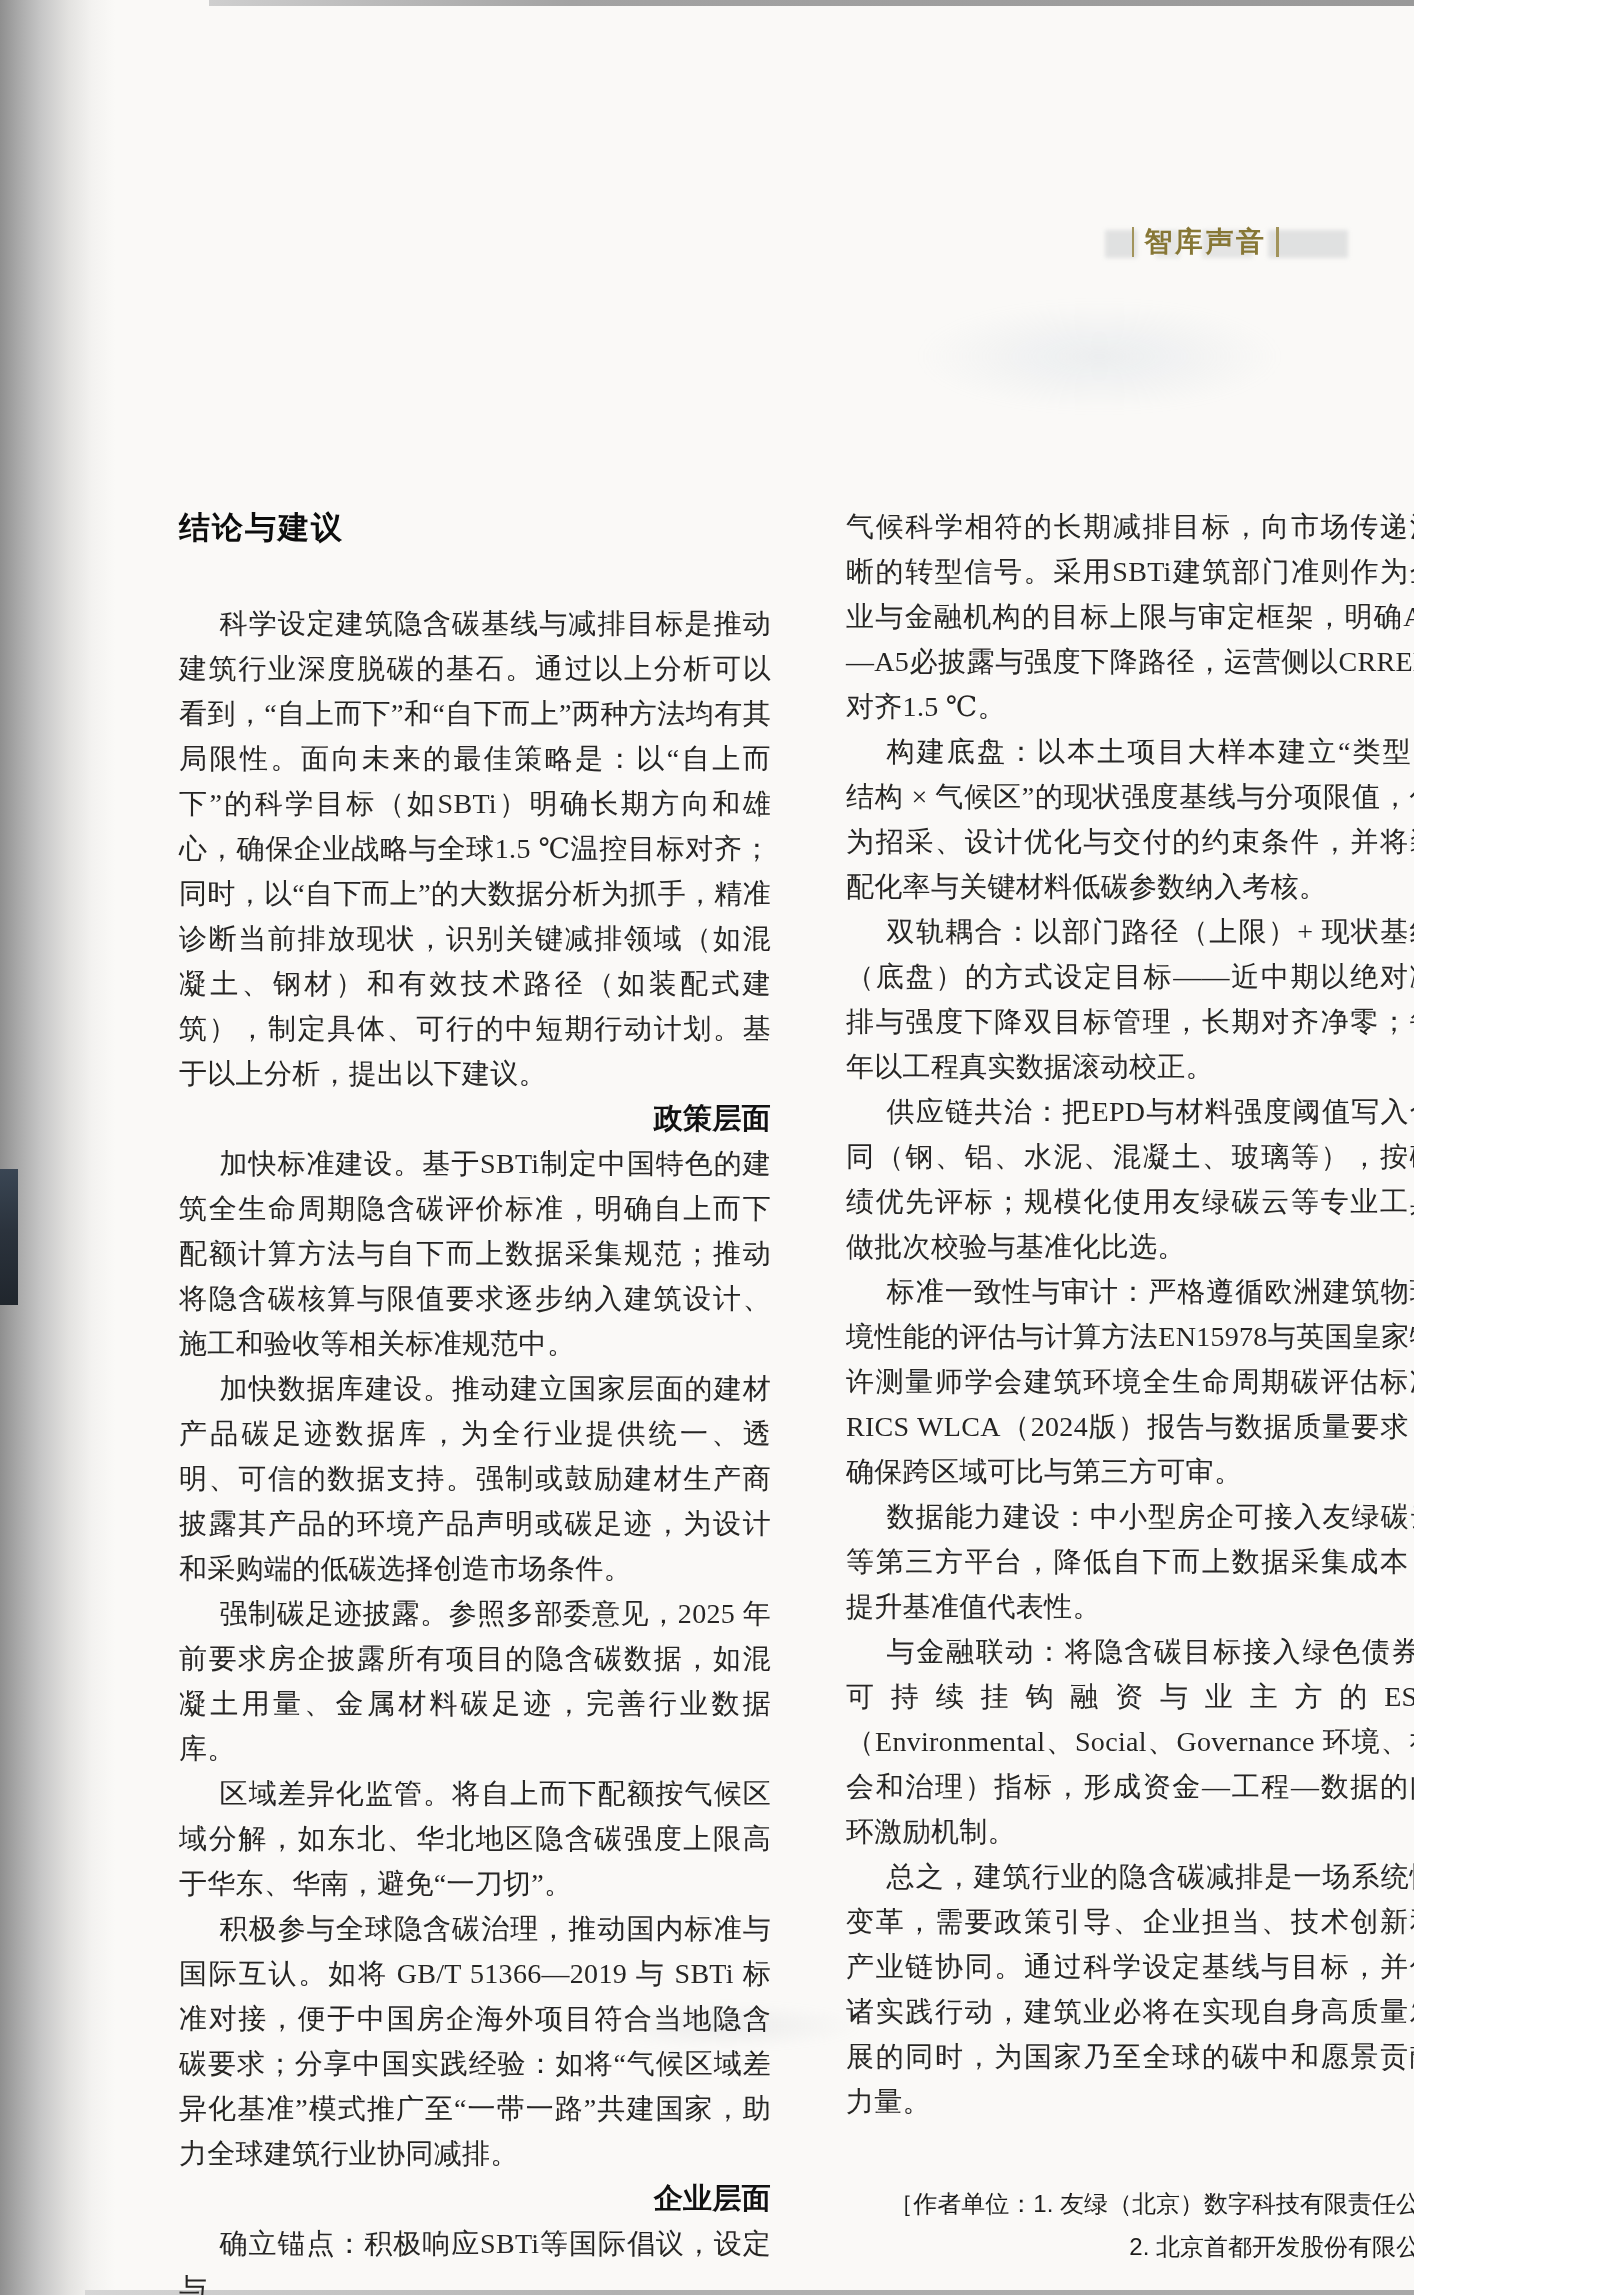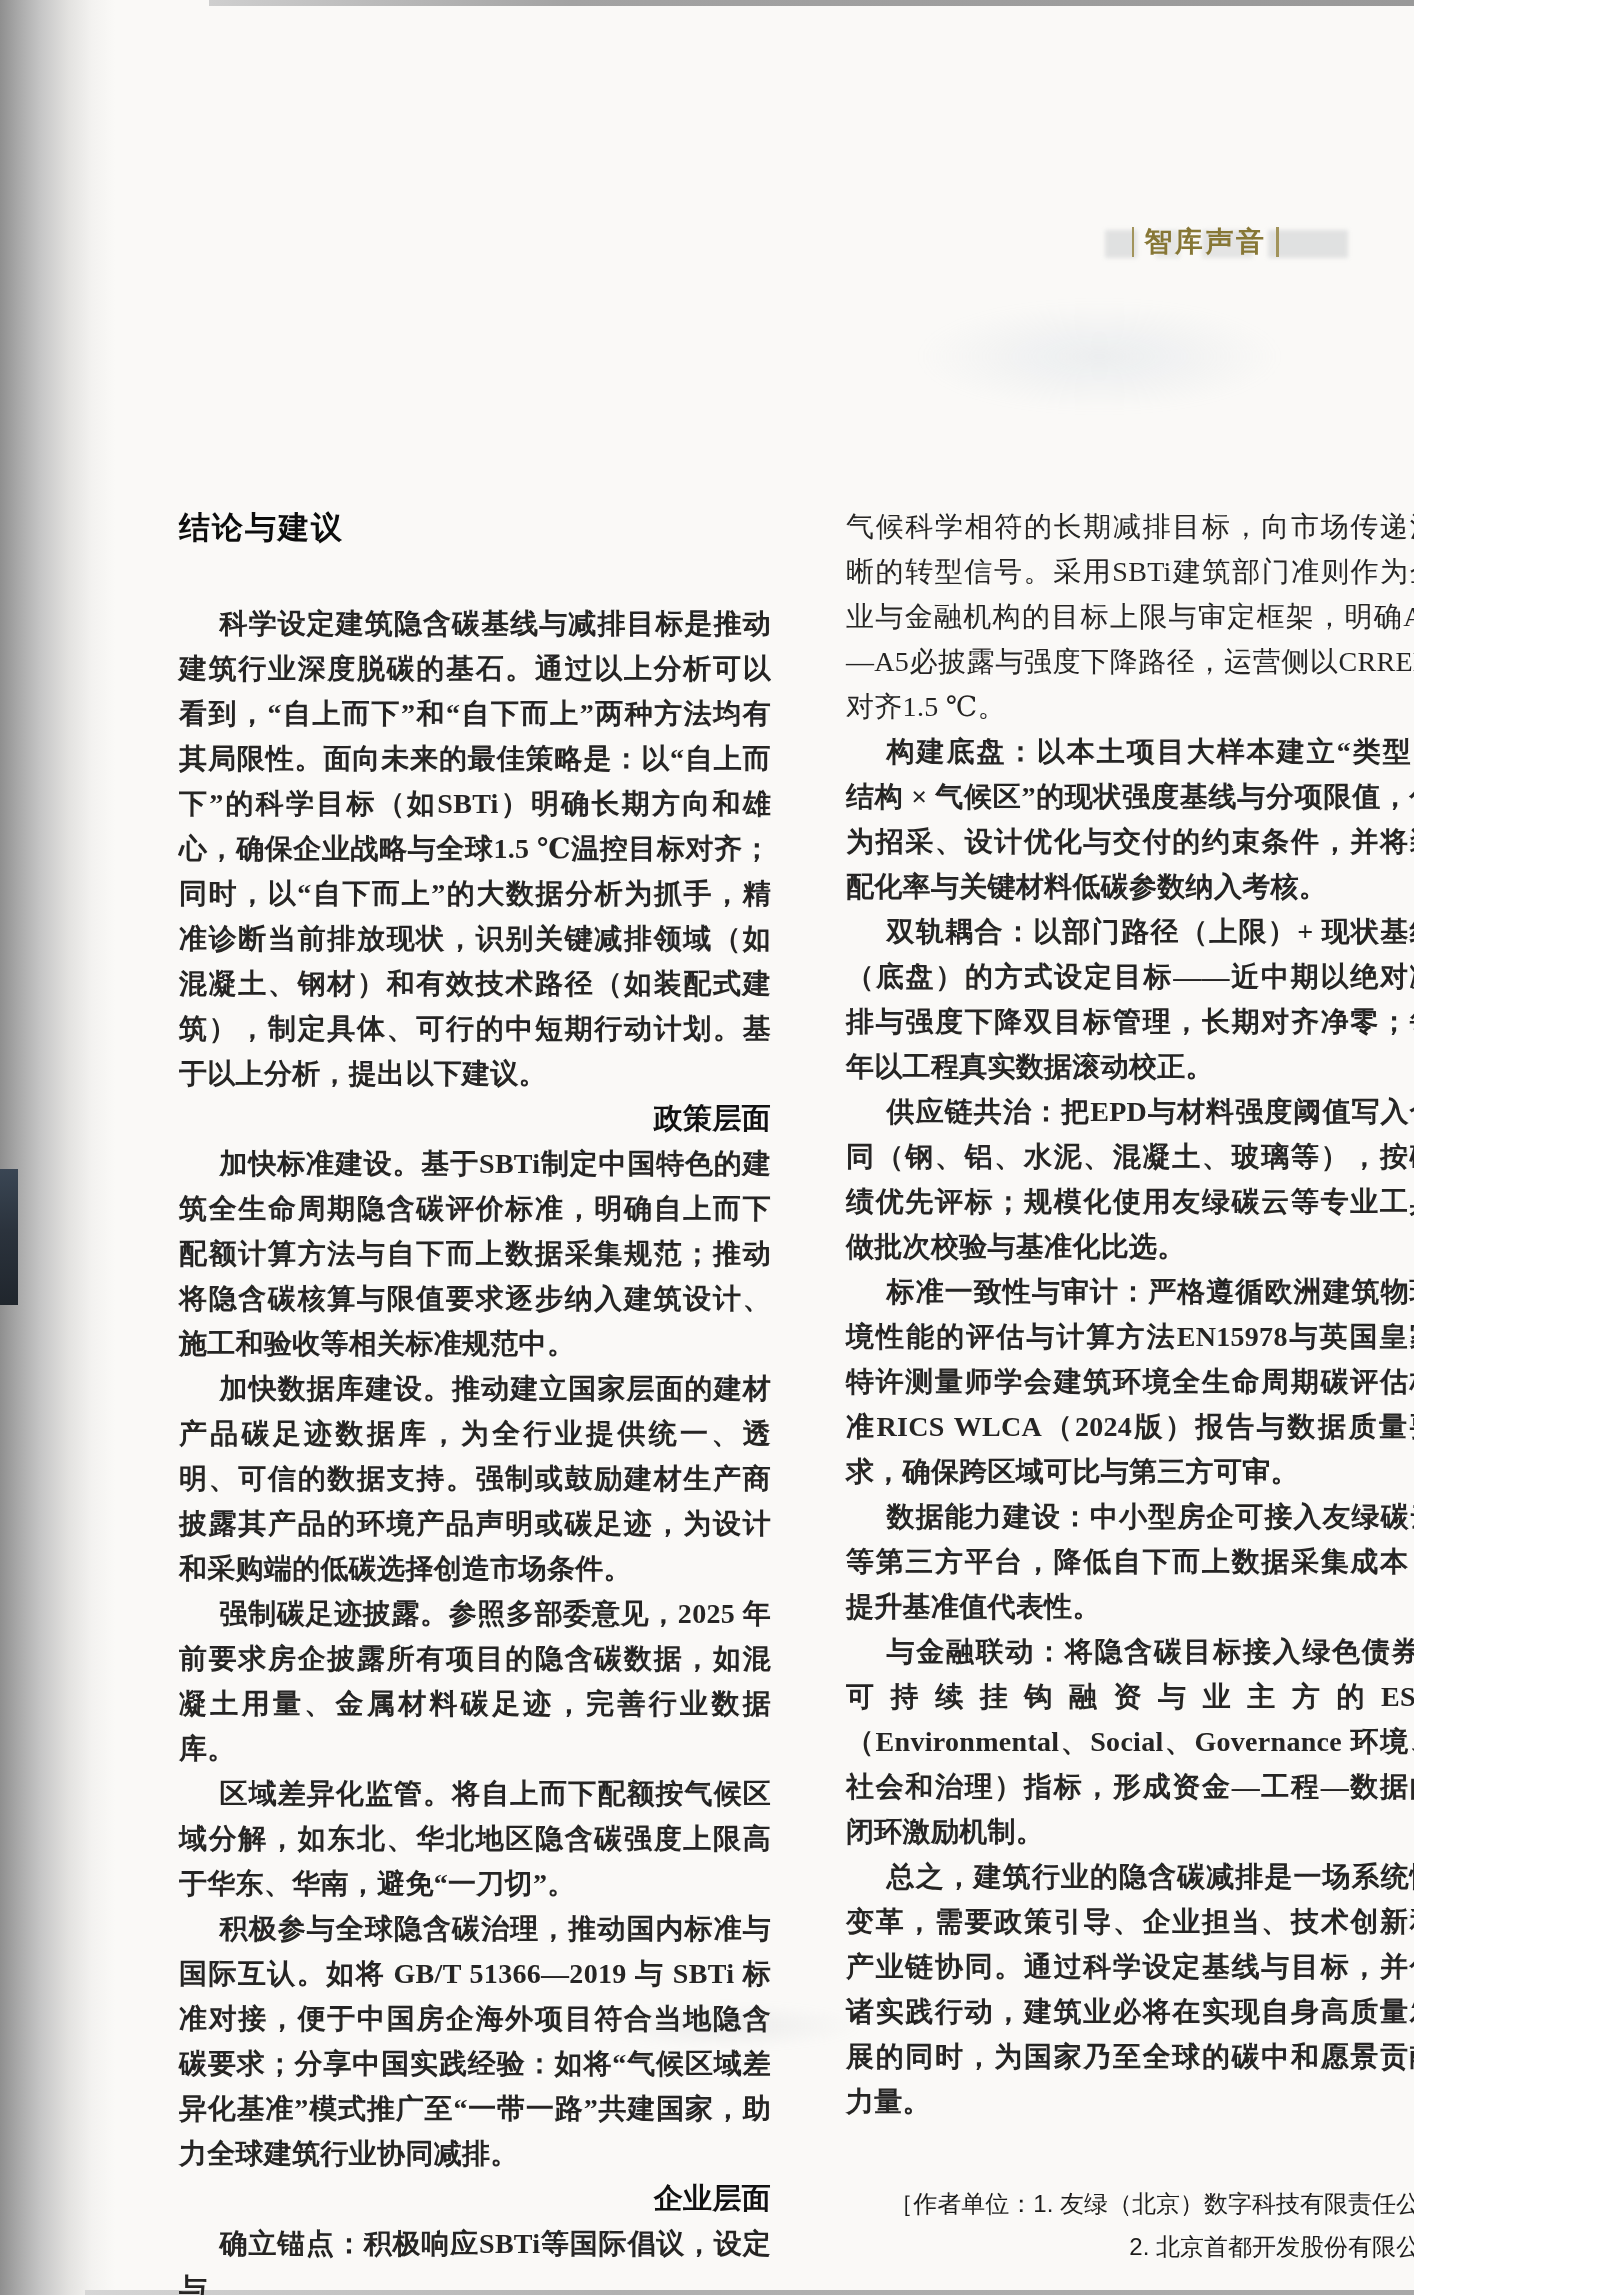--- a/index.html
+++ b/index.html
@@ -70,21 +70,21 @@
   .blk.heading {
     font-family: "Liberation Sans", "DejaVu Sans", sans-serif;
     font-size: 31px; line-height: 37px; font-weight: bold; color: #0d0d0d;
     text-align: left; margin: 14px 0 55px 0; letter-spacing: 2px;
   }
   .blk.subheading {
     font-family: "Liberation Sans", "DejaVu Sans", sans-serif;
     font-size: 29px; font-weight: bold; color: #111111;
     text-align: right; text-indent: 1.45em;
   }
-  .blk.para { text-indent: 1.45em; font-weight: bold; }
+  .blk.para { text-indent: 1.45em; }
   .blk.para-cont { text-indent: 0; }
 
   
   .author-footer {
     margin: 58px -30px 0 0;
     font-family: "Liberation Sans", "DejaVu Sans", sans-serif;
     font-size: 24px; line-height: 43px; color: #1d1c1b; text-align: right;
   }
   .page-number {
     position: absolute; left: 1448px; top: 2163px;

